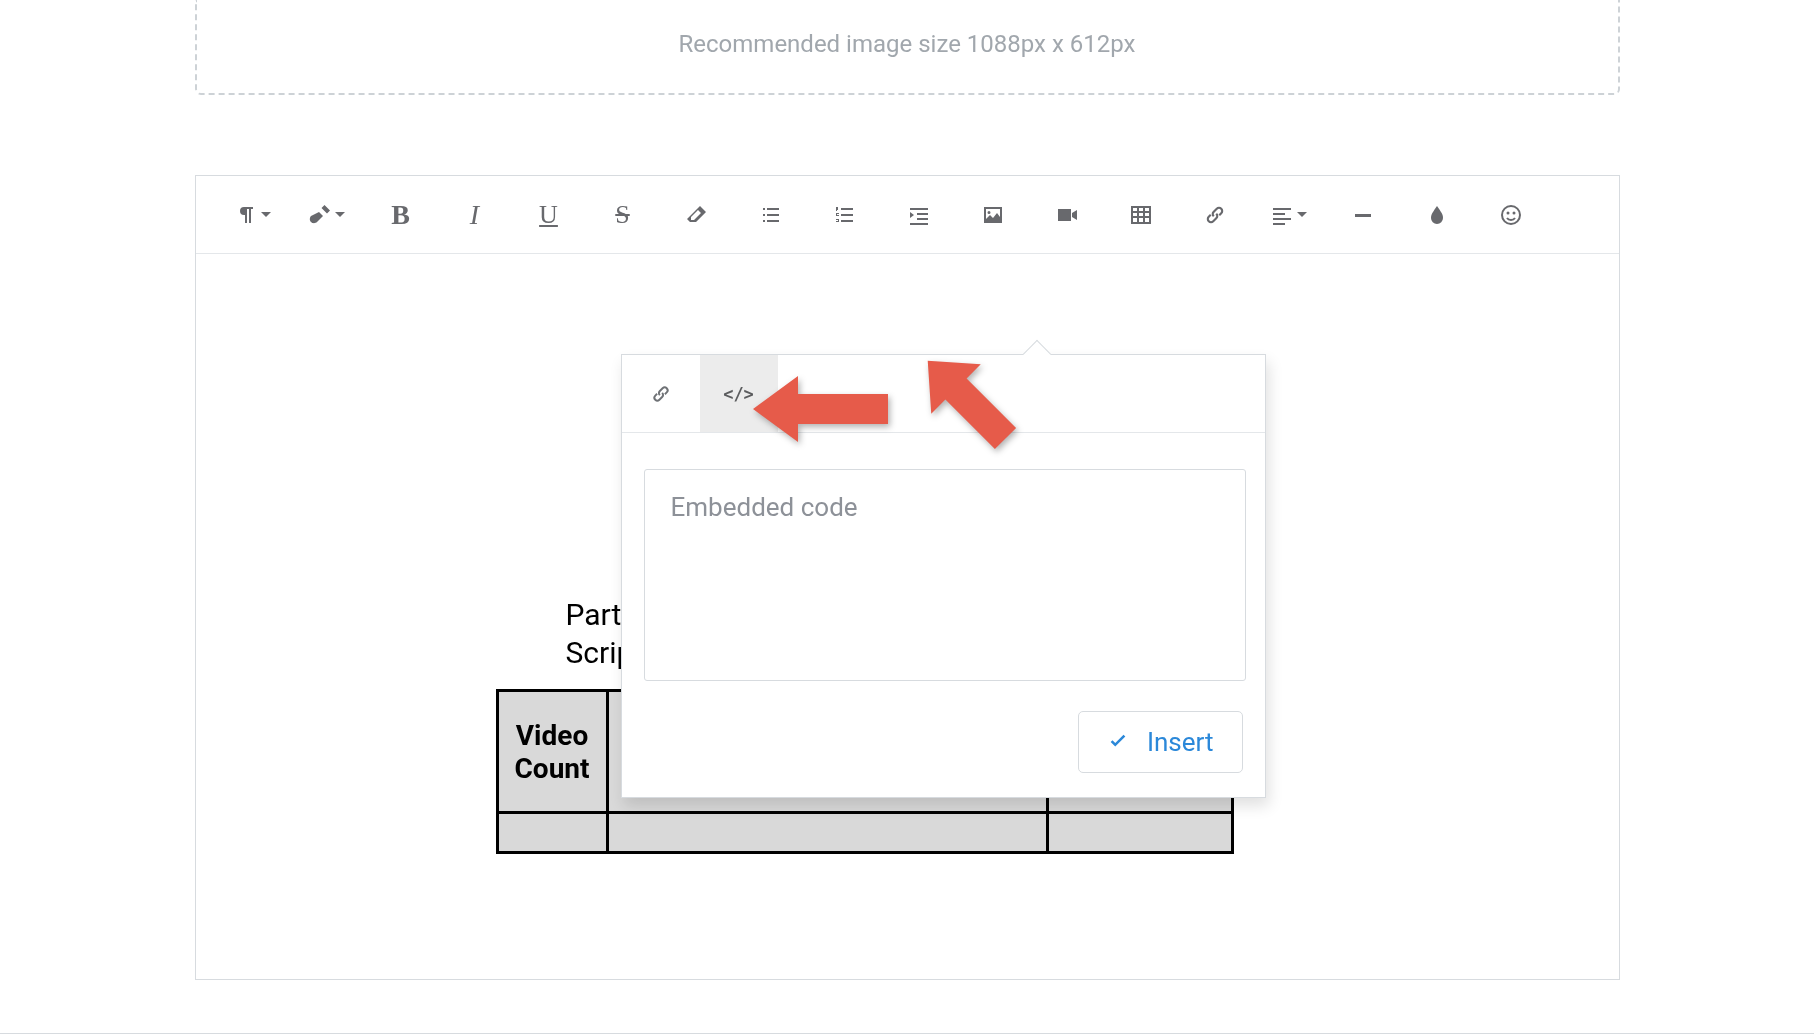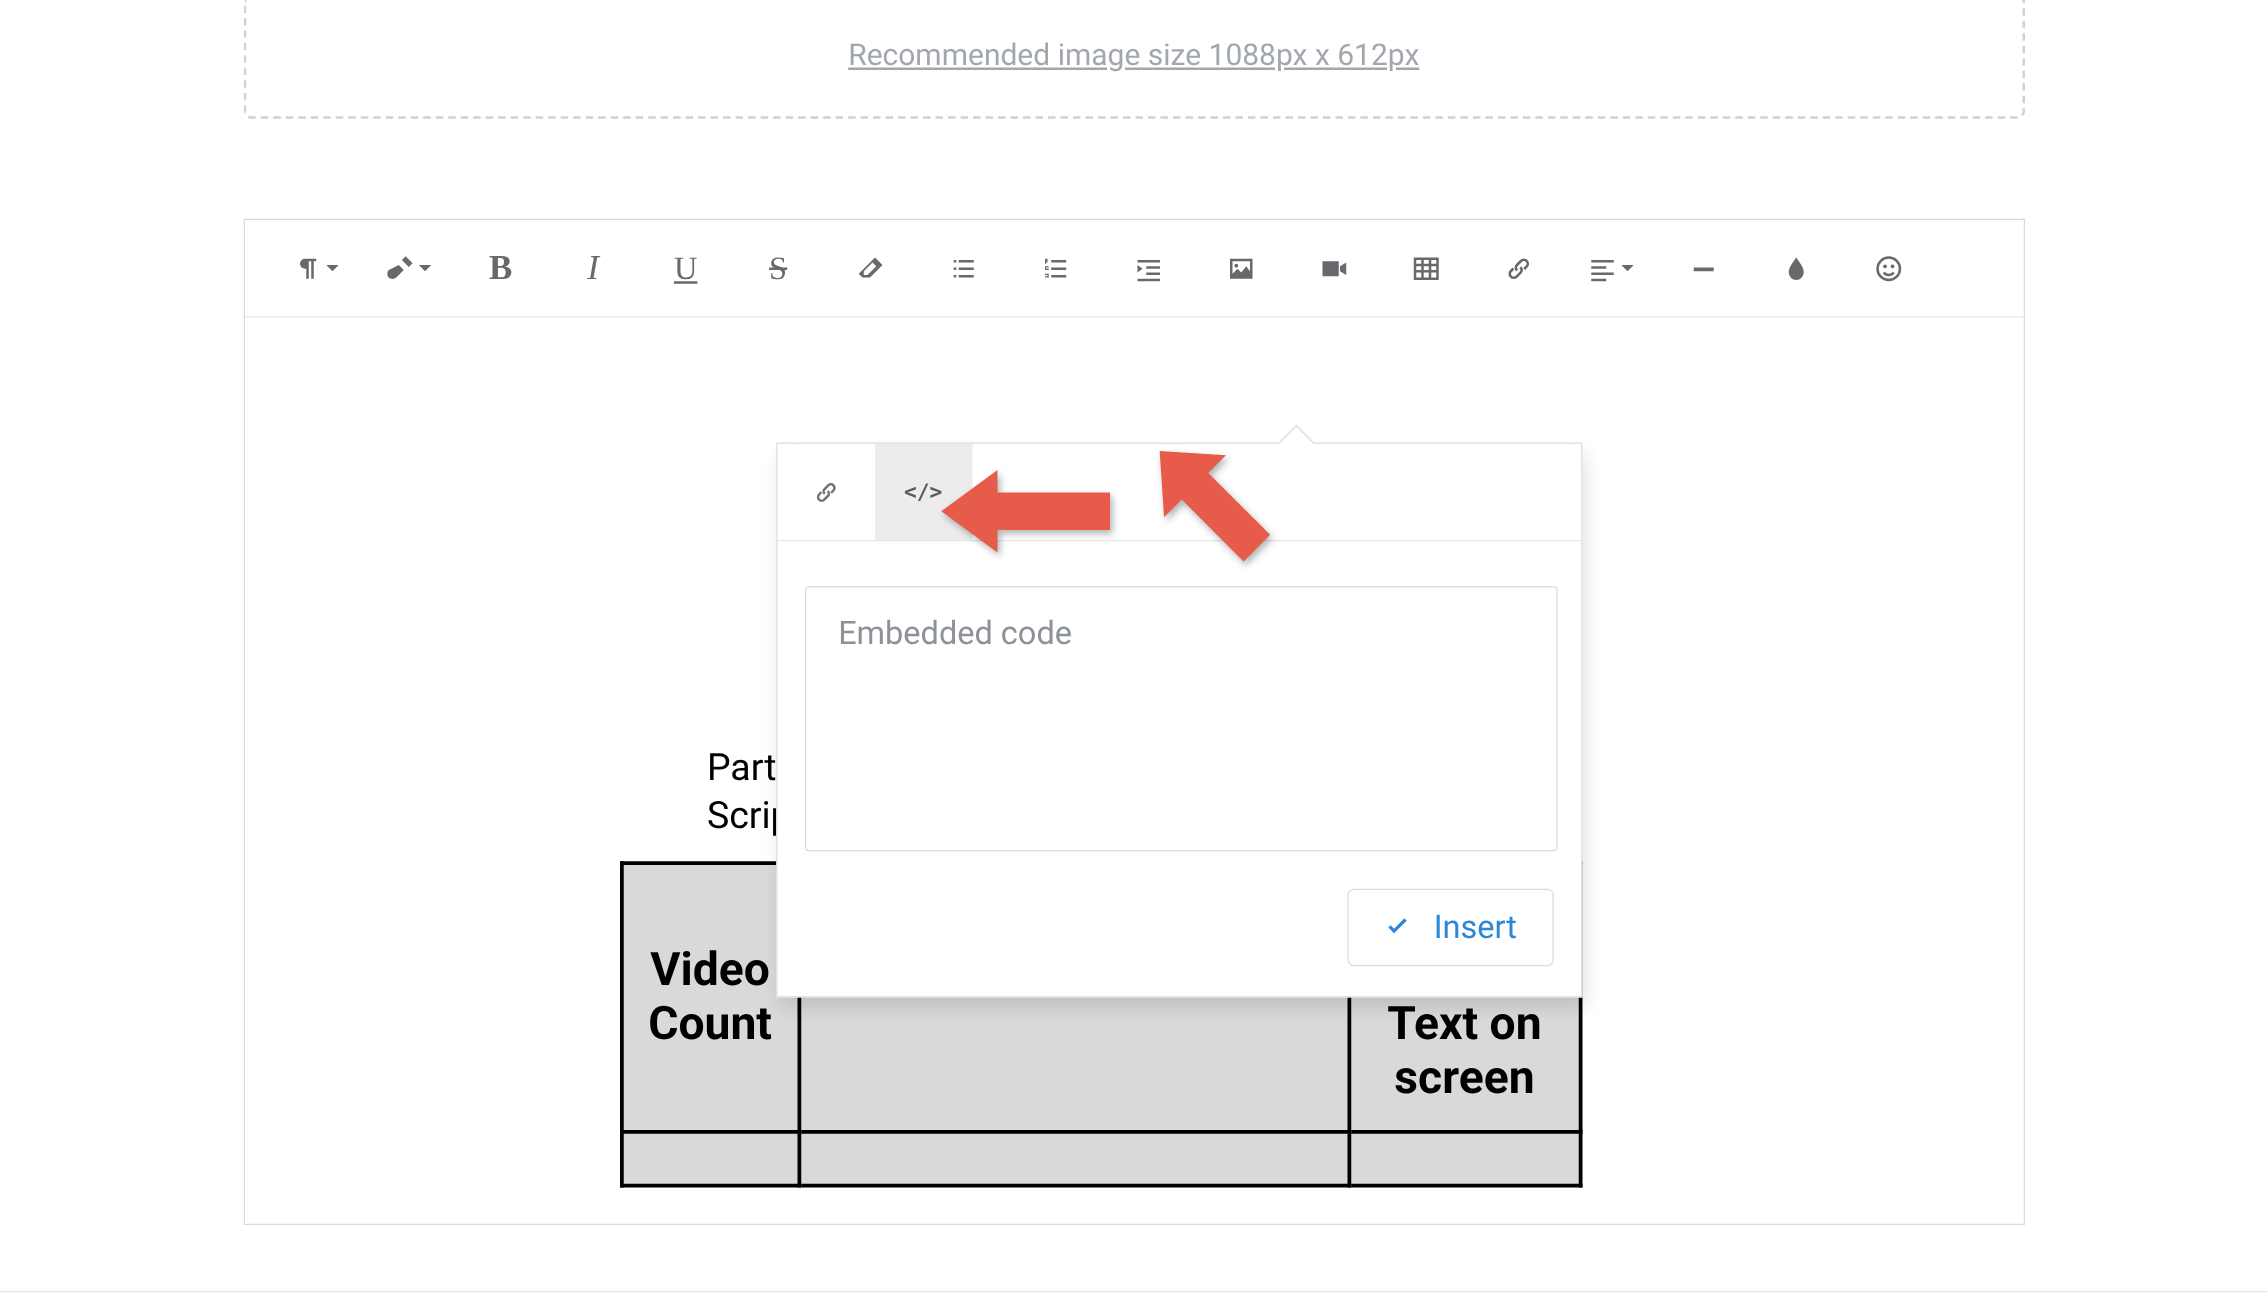--- a/index.html
+++ b/index.html
@@ -11,21 +11,20 @@
   .dashed-box {
     margin-top:0;
     height:95px;
     border: 2px dashed #cdd2d6;
     border-top:none;
     border-radius:0 0 6px 6px;
     color:#a1a7ad;
     font-size:24px;
     text-align:center;
     padding-top:30px;
-    text-decoration:underline;
   }
 
   
   .editor-wrap {
     margin-top:80px;
     border:1px solid #d7dbdf;
     height:805px;
     background:#fff;
     position:relative;
   }
@@ -57,24 +56,24 @@
   .bg-text {
     position:absolute; left:370px; top:342px; font-size:30px; color:#000; line-height:1.25;
     font-weight:400;
   }
   .bg-table {
     position:absolute; left:300px; top:435px; border-collapse:collapse;
   }
   .bg-table td, .bg-table th {
     border:3px solid #000;
     background:#d9d9d9;
-    font-size:37px;
+    font-size:28px;
     font-weight:700;
     text-align:center;
-    padding:20px;
+    padding:10px;
     vertical-align:middle;
   }
   .col-a{ width:110px;}
   .col-b{ width:440px;}
   .col-c{ width:185px;}
 
   
   .popup {
     position:absolute;
     left:425px; top:100px;

